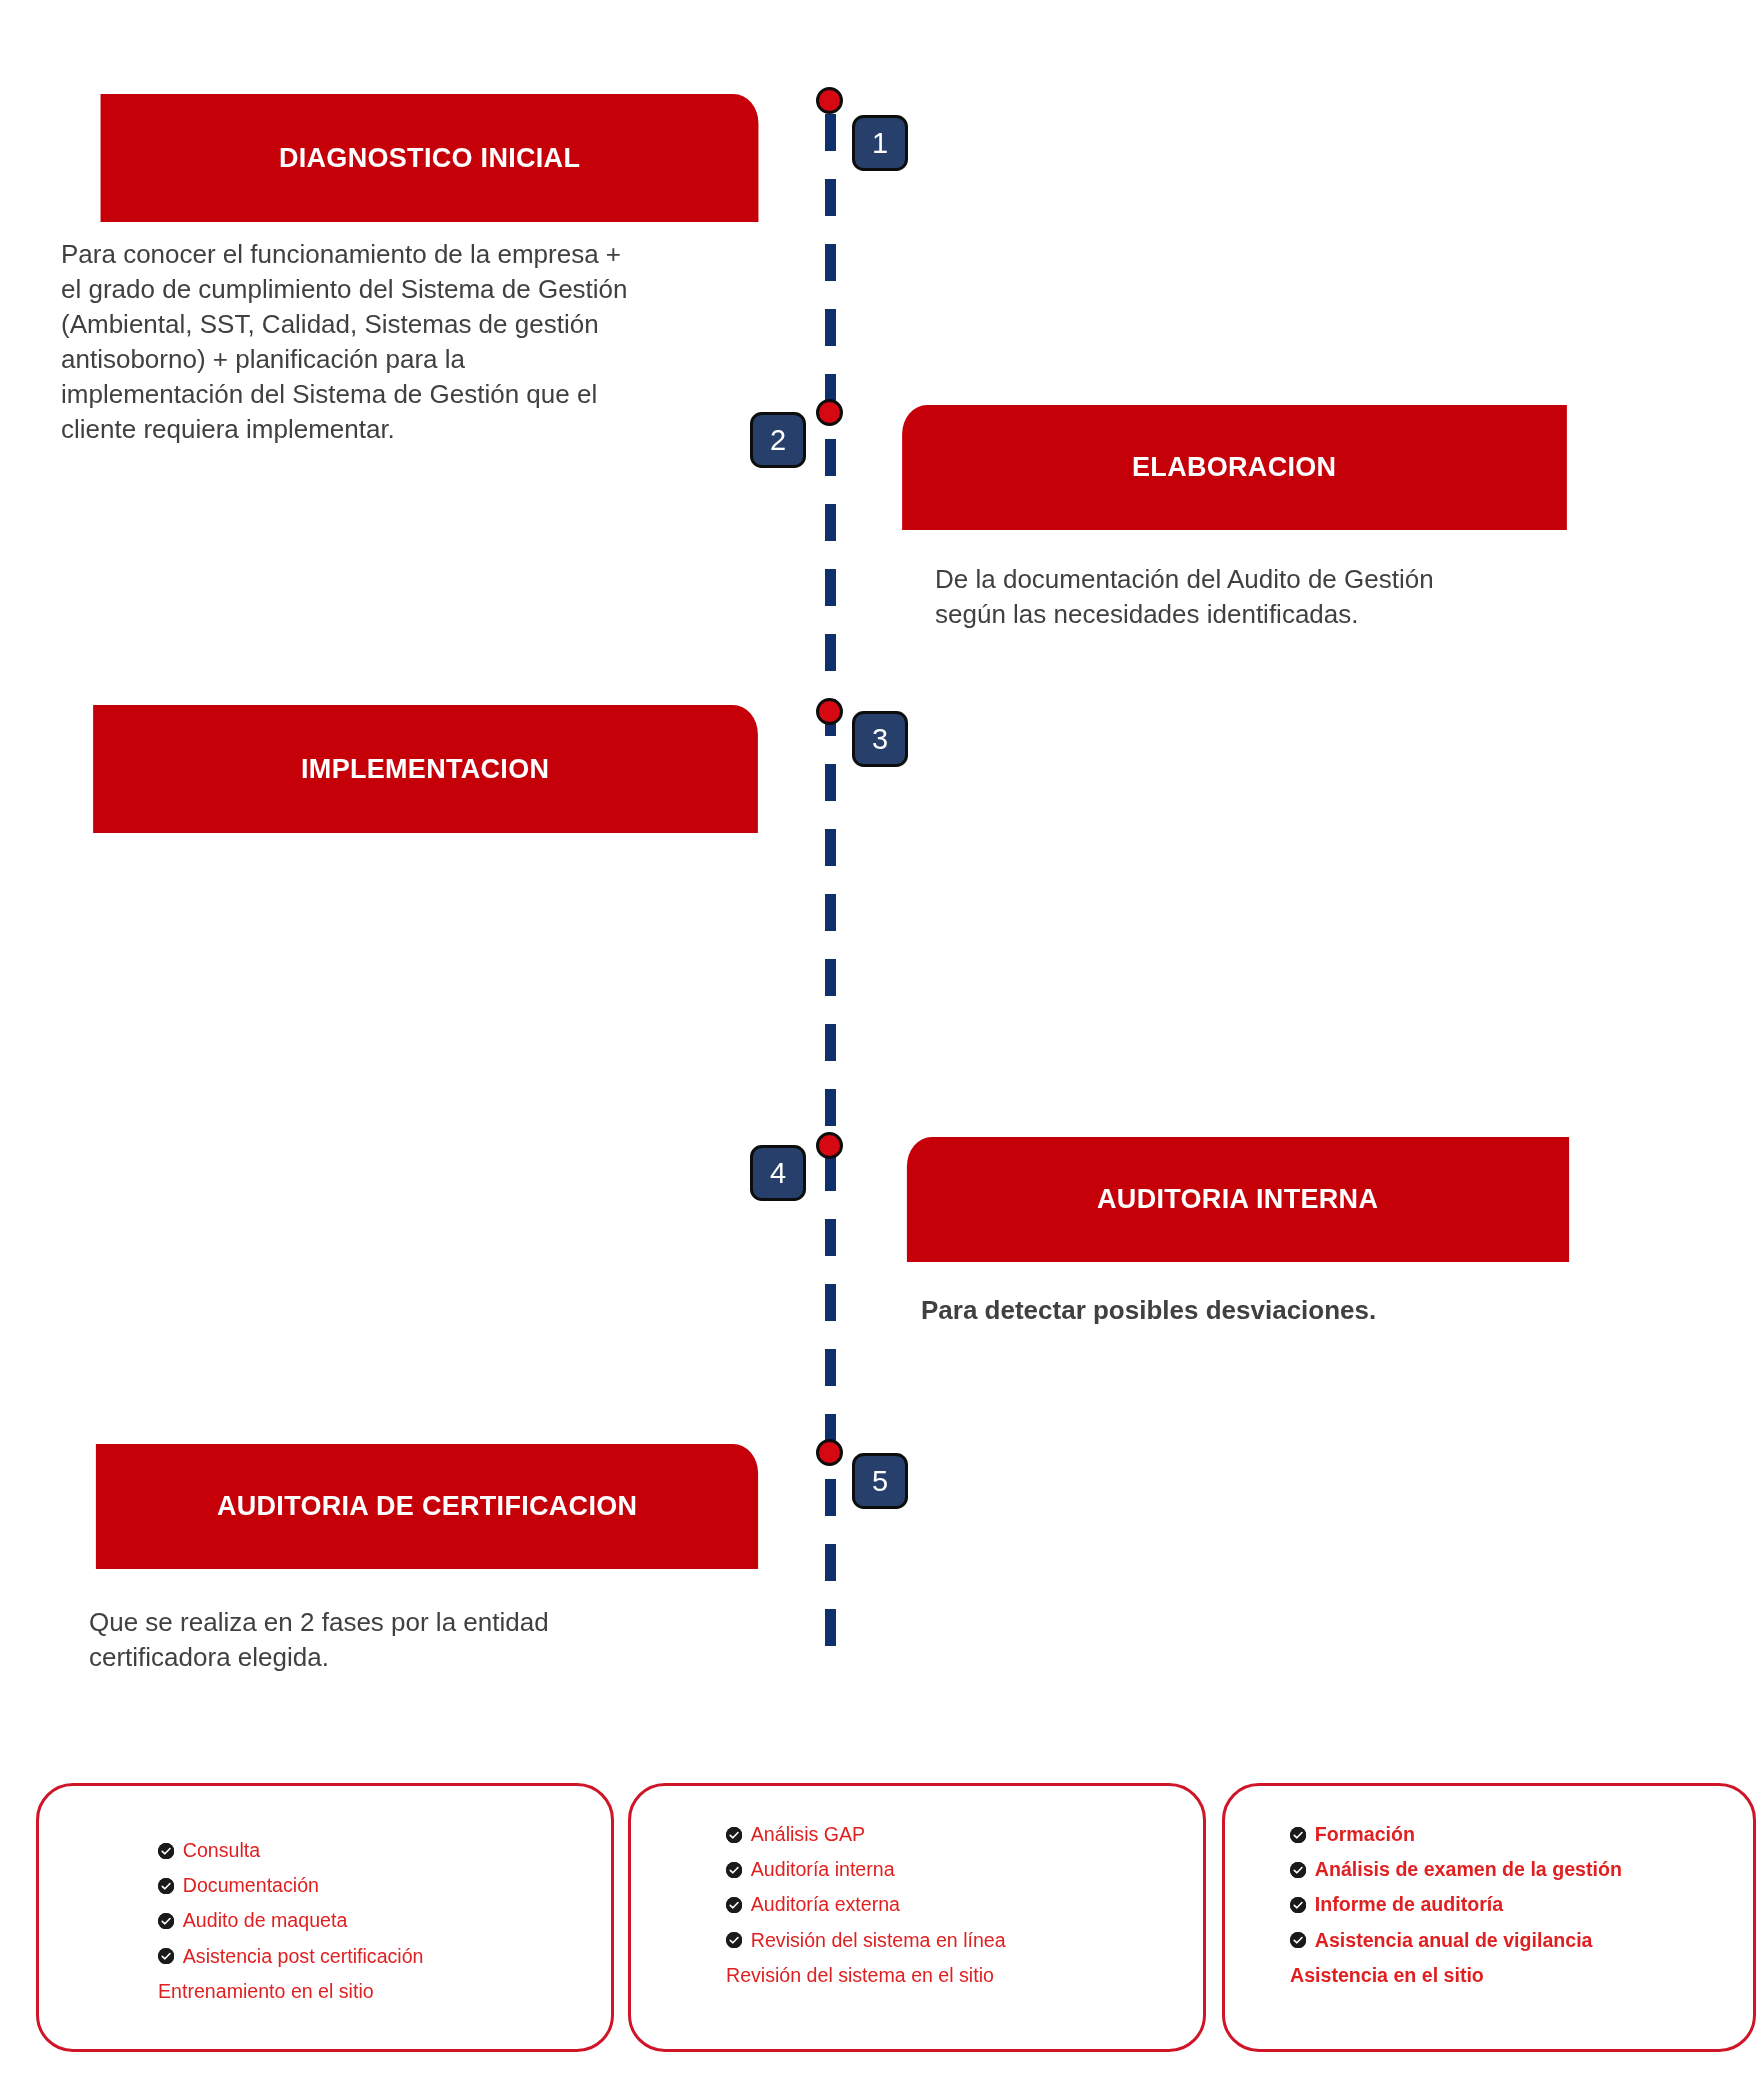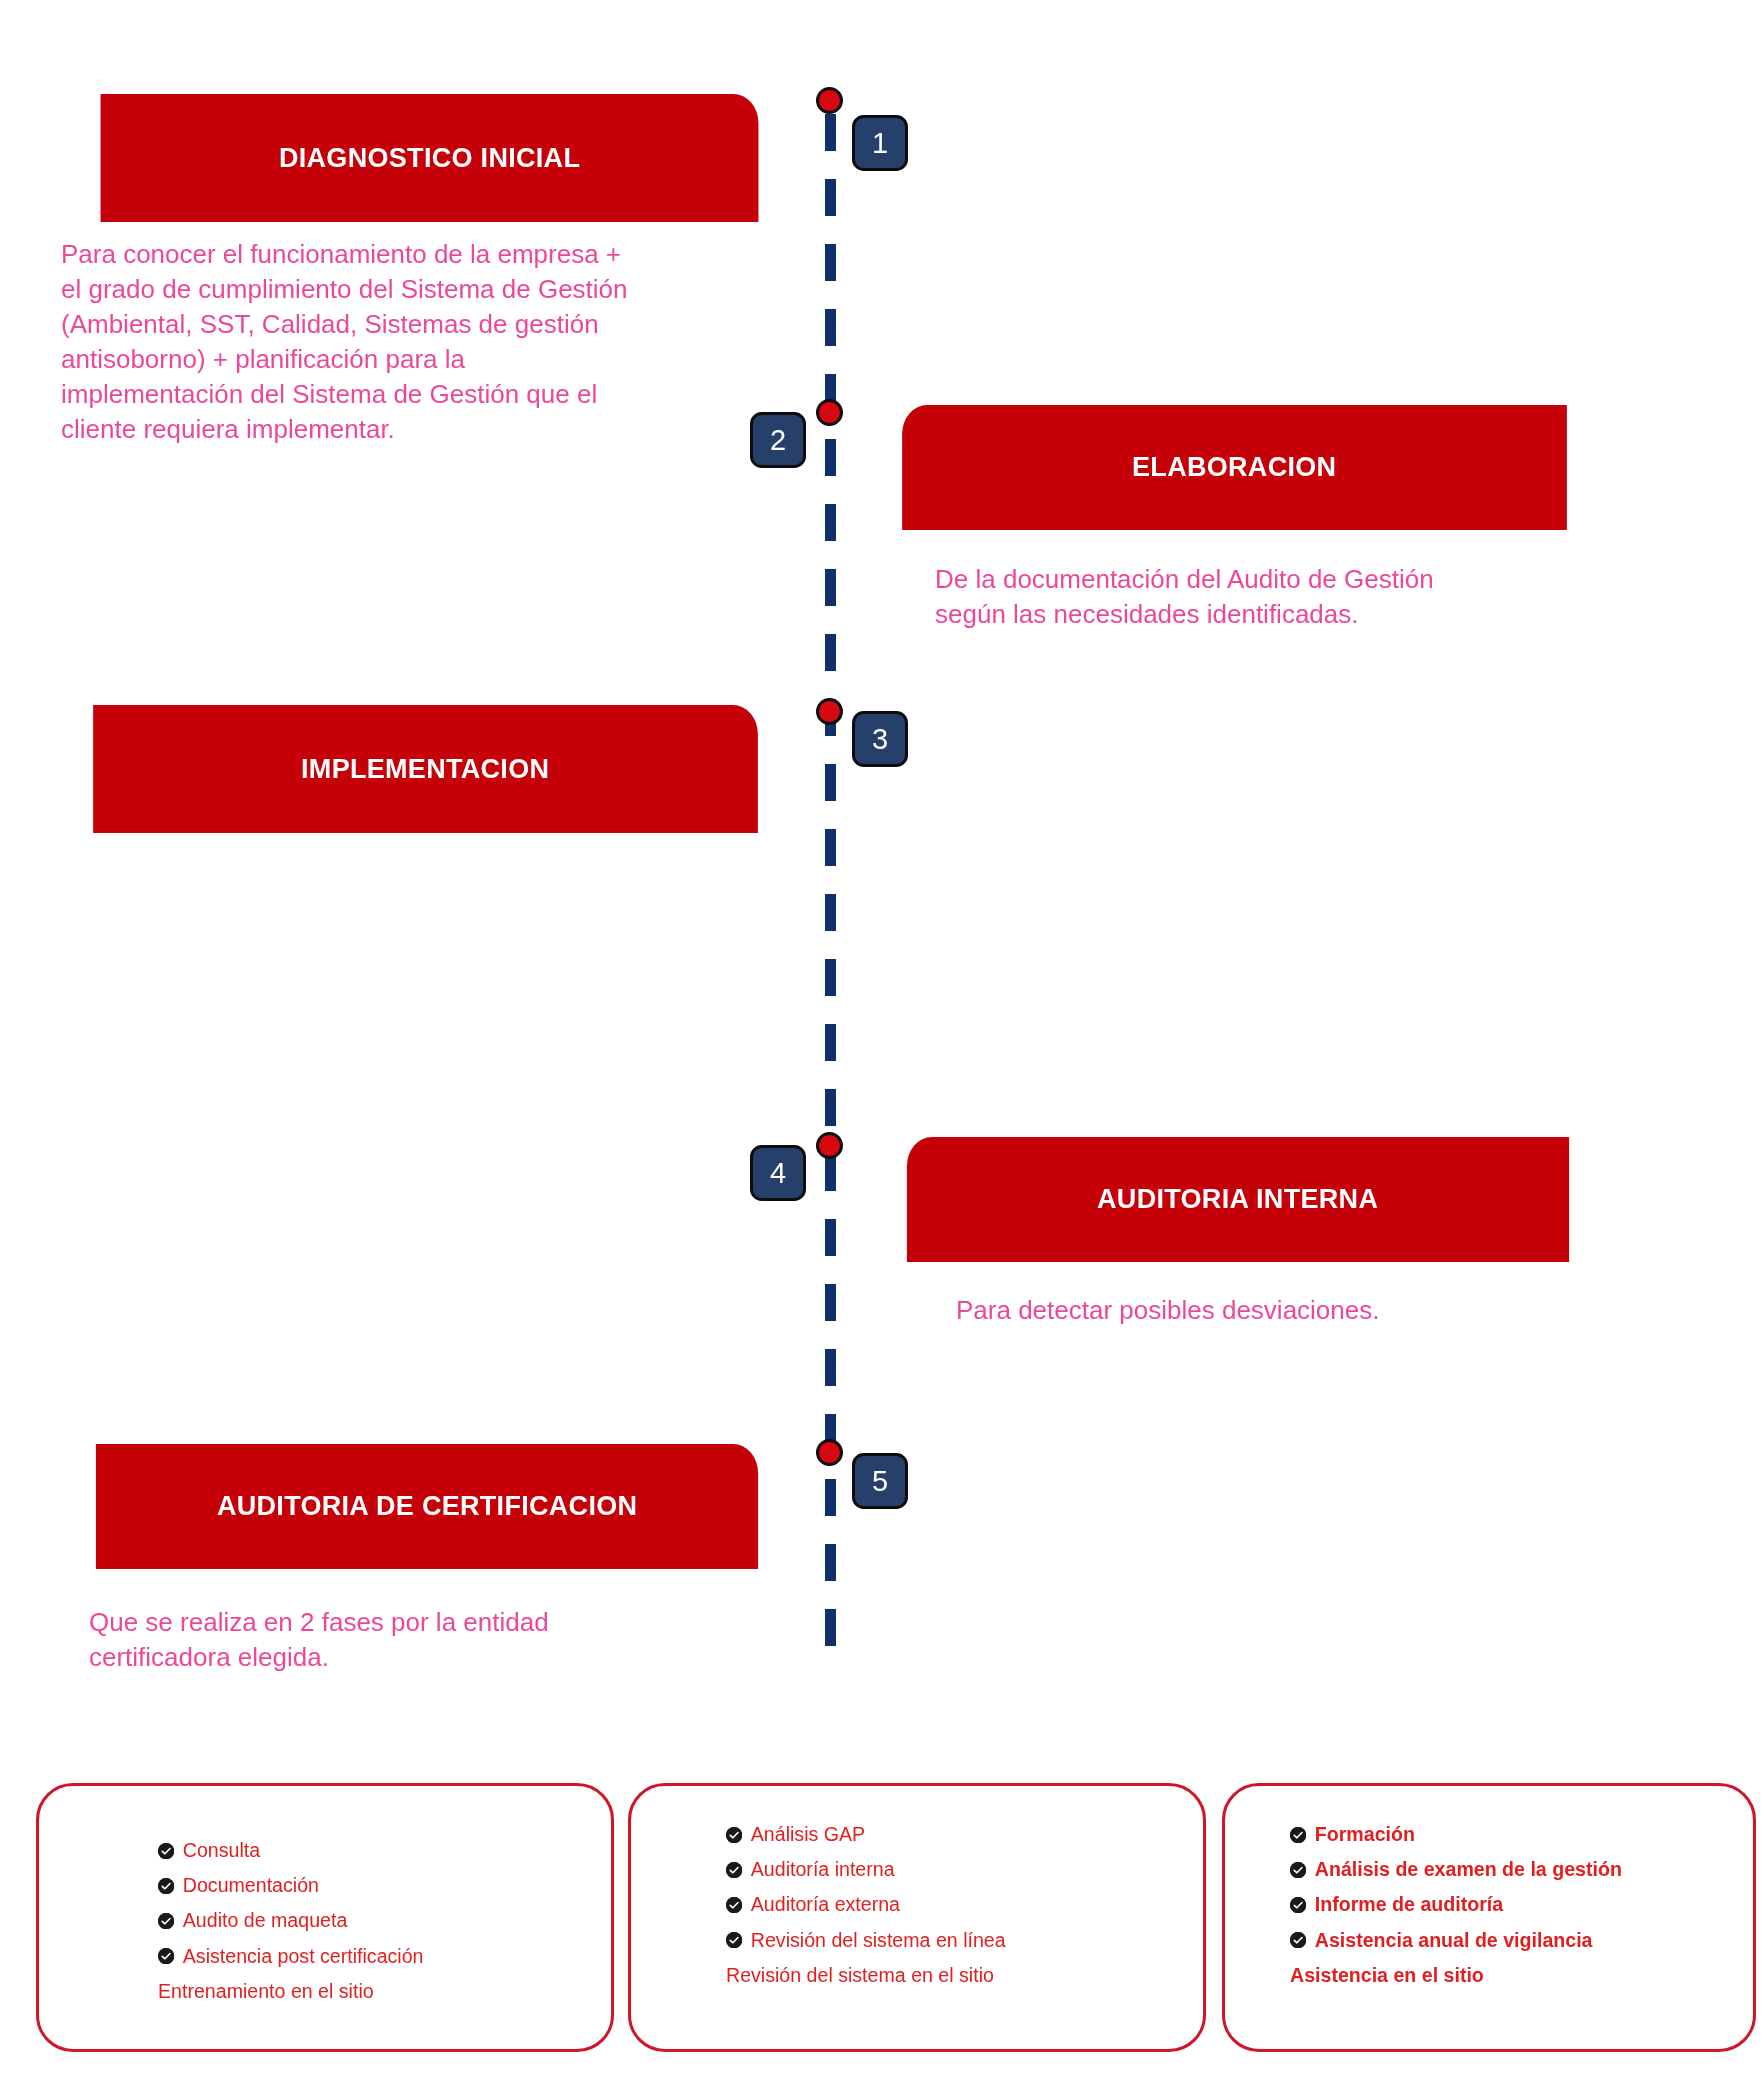--- a/index.html
+++ b/index.html
@@ -78,21 +78,21 @@
   .stage-banner > span {
     transform: scaleX(1.163);
     display: inline-block;
   }
   .banner-left  { border-radius: 0 29px 0 0; }
   .banner-right { border-radius: 29px 0 0 0; }
 
   
   .stage-desc {
     position: absolute;
-    color: #ec4899;
+    color: #404040;
     font-size: 26px;
     line-height: 35px;
     white-space: pre-line;
   }
 
   
   .svc-card {
     position: absolute;
     border: 3.9px solid #d01528;
     border-radius: 37px;
@@ -167,21 +167,21 @@
     <span>3</span>
   </div>
 
   <div class="stage-banner banner-right" style="left:853px; top:1137px; width:770px; height:125px;">
     <span>AUDITORIA INTERNA</span>
   </div>
   <div class="tl-dot" style="top:1132px;"></div>
   <div class="tl-badge" style="left:750px; top:1145px;">
     <span>4</span>
   </div>
-  <div class="stage-desc" style="left:956px; top:1293px; width:750px;">Para detectar posibles desviaciones.</div>
+  <div class="stage-desc" style="left:921px; top:1293px; width:750px;font-weight:bold;">Para detectar posibles desviaciones.</div>
 
   <div class="stage-banner banner-left" style="left:42px; top:1444px; width:770px; height:125px;">
     <span>AUDITORIA DE CERTIFICACION</span>
   </div>
   <div class="tl-dot" style="top:1439px;"></div>
   <div class="tl-badge" style="left:852px; top:1453px;">
     <span>5</span>
   </div>
   <div class="stage-desc" style="left:89px; top:1605px; width:718px;">Que se realiza en 2 fases por la entidad
 certificadora elegida.</div>

